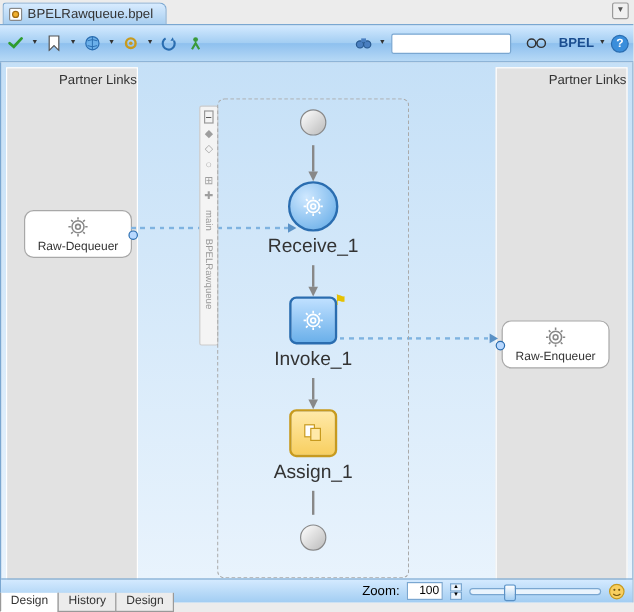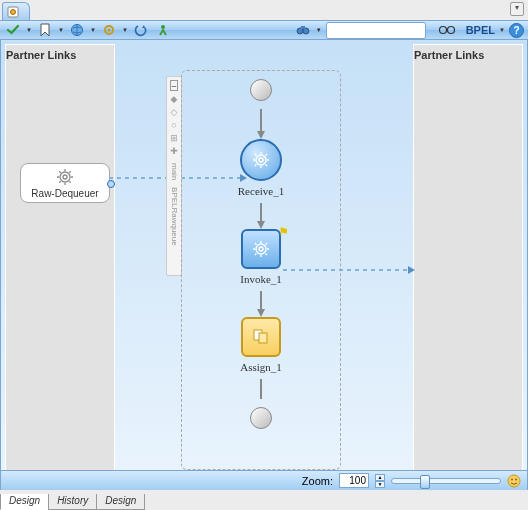--- a/index.html
+++ b/index.html
@@ -34,21 +34,21 @@
   .min-btn {
     position: absolute;
     right: 4px; top: 2px;
     width: 14px; height: 14px;
     border: 1px solid #999; border-radius: 2px;
     background: #f0f0f0;
     font-size: 8px; text-align: center; line-height: 10px;
     color: #555;
   }
   .toolbar {
-    height: 20px;
+    height: 32px;
     background: linear-gradient(to bottom,#d4eaff 0%,#a2cdf2 50%,#8ec0ee 51%,#b7d9f6 100%);
     border-top: 1px solid #7aa7d1;
     border-bottom: 1px solid #7aa7d1;
     display: flex;
     align-items: center;
     padding: 0 4px;
     gap: 4px;
     position: relative;
   }
   .toolbar .spacer { flex: 1; }
@@ -77,21 +77,21 @@
     border-right: 1px solid #7aa7d1;
   }
   .swimlane-left, .swimlane-right {
     position:absolute; top:4px; bottom:4px; width:110px;
     background:#e2e2e2;
     border:1px solid #fff;
   }
   .swimlane-left { left:4px; }
   .swimlane-right { right:4px; }
   .swimlane-title {
-    text-align:left; font-weight:bold; color:#333; margin-top:4px;
+    text-align:right; font-weight:normal; color:#333; margin-top:4px;
   }
   .partner-node {
     position:absolute;
     width:90px; height:40px;
     background:#fff; border:1.5px solid #a8a8a8; border-radius:8px;
     display:flex; flex-direction:column; align-items:center; justify-content:center;
     gap:2px;
     font-size:10px; color:#333;
   }
   .partner-left { left:14px; top:118px; }
@@ -145,21 +145,21 @@
     border:2px solid #2a6db0;
   }
   .node-assign {
     background:linear-gradient(to bottom,#ffe9a8,#f8cf60);
     border:2px solid #c79a1e;
   }
   .bp-flag {
     position:absolute; right:-10px; top:-6px;
     font-size:12px; color:#e6c100;
   }
-  .node-label { margin-top:4px; margin-bottom:6px; color:#333; font-size:11px;font-family:Liberation Serif, serif; }
+  .node-label { margin-top:4px; margin-bottom:6px; color:#333; font-size:16px; }
   .hconn {
     position:absolute; height:1.5px;
     background:repeating-linear-gradient(90deg,#7fb3e0 0 4px, transparent 4px 8px);
   }
   .hconn .arrow-r {
     position:absolute; right:-6px; top:-3px;
     width:0;height:0;border-top:4px solid transparent;border-bottom:4px solid transparent;
     border-left:7px solid #5a91c5;
   }
   .status-bar {
@@ -183,39 +183,39 @@
   }
   .happy { font-size:13px; }
   .bottom-tabs {
     position:absolute; left:0; bottom:0; height:16px;
     display:flex;
   }
   .bottom-tab {
     padding:1px 8px; border:1px solid #999; border-top:none;
     background:#ececec; font-size:10px; color:#333;
     margin-right:-1px;
-    font-style:italic;
   }
   .bottom-tab.active {
     background:#fff; border-bottom:1px solid #fff;
   }
   
   svg { display:block; }
 </style>
 </head>
 <body>
 
 <div class="tab-bar">
   <div class="file-tab">
     <span>
       <svg width="12" height="12">
           <rect x="1" y="1" width="10" height="10" rx="1" fill="#fff" stroke="#888"></rect>
           <circle cx="6" cy="6" r="2.5" fill="#f0b030" stroke="#a06a10"></circle>
         </svg>
     </span>
+    <span>BPELRawqueue.bpel</span>
   </div>
   <div class="min-btn">▾</div>
 </div>
 
 <div class="toolbar">
   <div class="tb-btn">
     <svg width="14" height="14">
         <path d="M2 7 L5.5 10 L12 3" stroke="#2e9c2e" stroke-width="2.3" fill="none" stroke-linecap="round"></path>
       </svg>
   </div>
@@ -291,20 +291,31 @@
           <path d="M9 1v2M9 15v2M1 9h2M15 9h2M3.3 3.3l1.4 1.4M13.3 13.3l1.4 1.4M3.3 14.7l1.4-1.4M13.3 4.7l1.4-1.4"></path>
         </g>
       </svg>
       <span>Raw-Dequeuer</span>
       <div class="port port-r"></div>
     </div>
   </div>
 
   <div class="swimlane-right">
     <div class="swimlane-title">Partner Links</div>
+    <div class="partner-node partner-right">
+      <svg width="18" height="18">
+        <g fill="none" stroke="#888" stroke-width="1.3">
+          <circle cx="9" cy="9" r="5"></circle>
+            <circle cx="9" cy="9" r="2"></circle>
+          <path d="M9 1v2M9 15v2M1 9h2M15 9h2M3.3 3.3l1.4 1.4M13.3 13.3l1.4 1.4M3.3 14.7l1.4-1.4M13.3 4.7l1.4-1.4"></path>
+        </g>
+      </svg>
+      <span>Raw-Enqueuer</span>
+      <div class="port port-l"></div>
+    </div>
   </div>
 
   <div class="hconn" style="left:108px; top:137px; width:132px;">
     <div class="arrow-r"></div>
   </div>
   <div class="hconn" style="left:282px; top:229px; width:126px;">
     <div class="arrow-r"></div>
   </div>
 
   <div class="palette">

